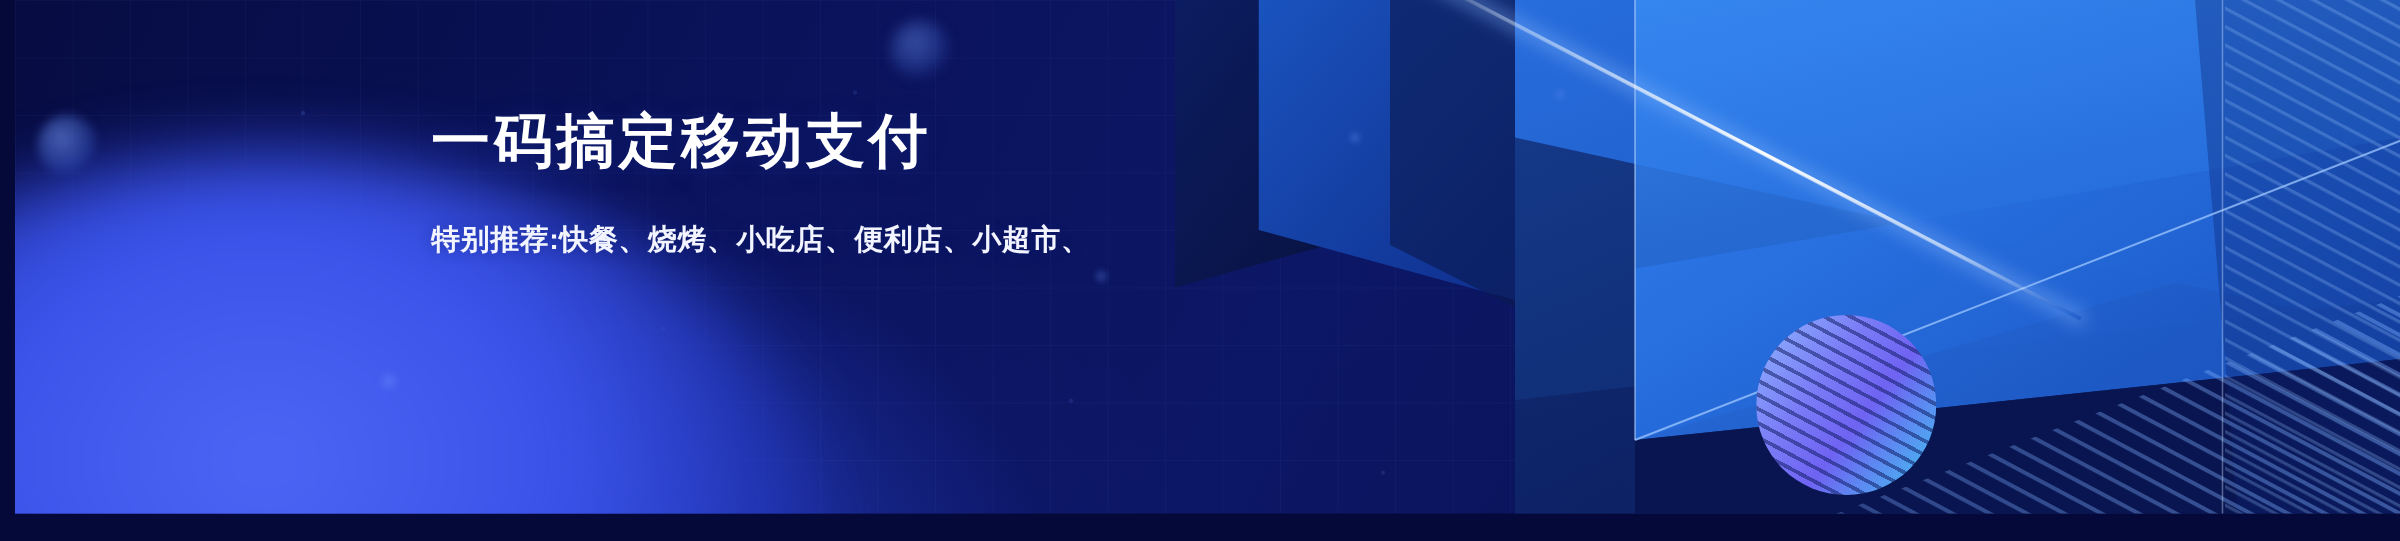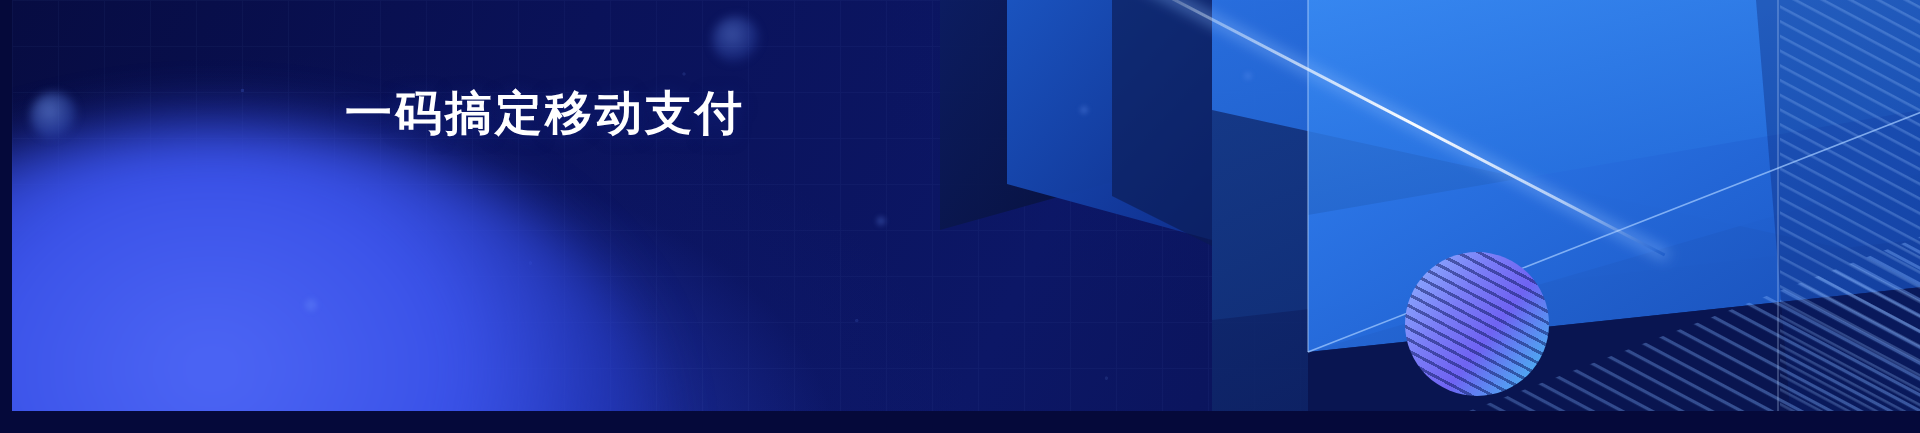--- a/index.html
+++ b/index.html
@@ -240,16 +240,17 @@
   <div class="bokeh bokeh-left"></div>
   <div class="bokeh bokeh-top"></div>
   <div class="bokeh bokeh-small-a"></div>
   <div class="bokeh bokeh-small-b"></div>
   <div class="bokeh bokeh-small-c"></div>
   <div class="bokeh bokeh-small-d"></div>
 
   <div class="content">
     <h1 class="headline">一码搞定移动支付</h1>
     <p class="subtitle">
+      <span class="sub-line">特别推荐:快餐、烧烤、小吃店、便利店、小超市、</span>
     </p>
   </div>
 
 </div>
 
 </body></html>

